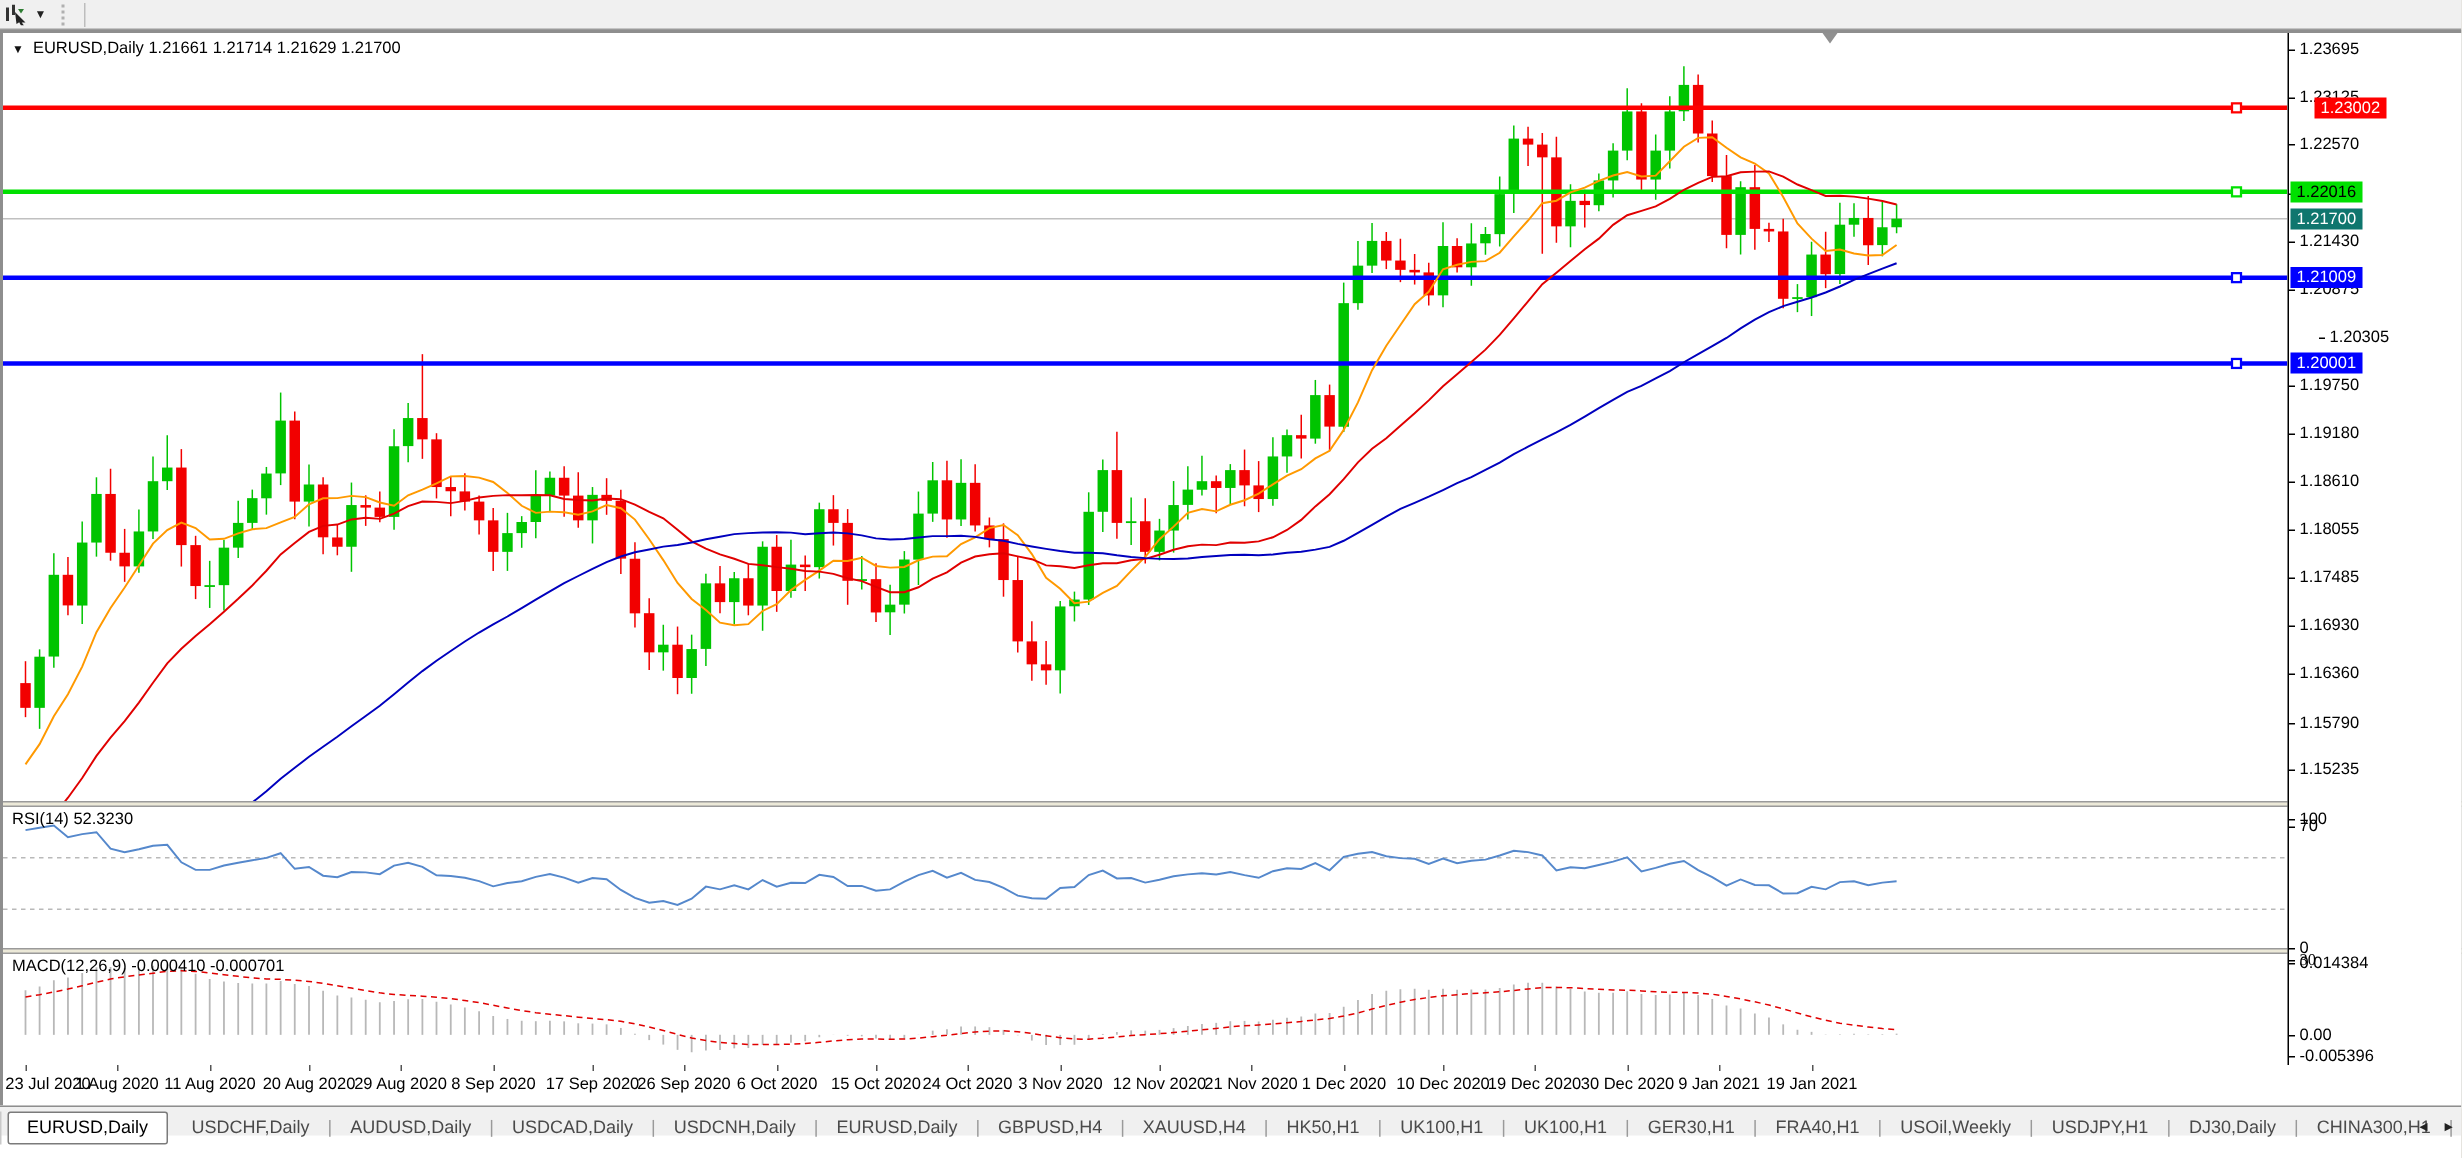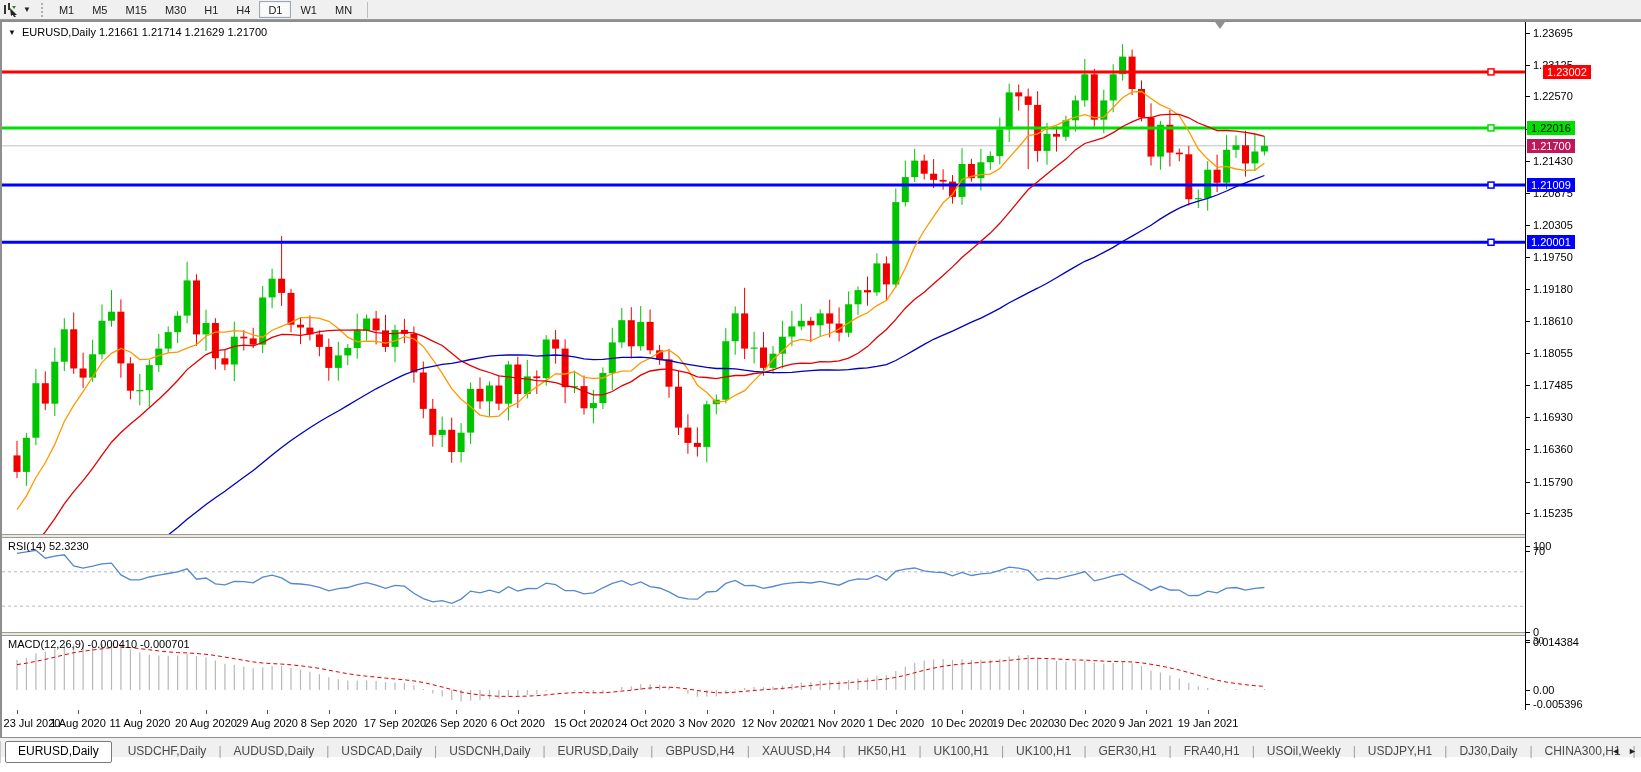--- a/index.html
+++ b/index.html
@@ -65,31 +65,20 @@
     <div class="tool-icon-group">
       <svg width="16" height="14" viewBox="0 0 16 14">
         <rect x="1" y="2" width="2" height="9" fill="#333"></rect>
         <rect x="5" y="0" width="2" height="7" fill="#333"></rect>
         <path d="M7 5 L14 12 L11.5 12 L13 14 L11 14 L9.8 11.8 L8 13 Z" fill="#222"></path>
         <path d="M9 3 L13 3 L11 6 Z" fill="#2e7d32"></path>
       </svg>
       <span class="caret">▼</span>
     </div>
     <div class="grip"></div>
-    <div id="tf-buttons" style="display:flex;align-items:center;">
-        <div class="tf-btn">M1</div>
-        <div class="tf-btn">M5</div>
-        <div class="tf-btn">M15</div>
-        <div class="tf-btn">M30</div>
-        <div class="tf-btn">H1</div>
-        <div class="tf-btn">H4</div>
-        <div class="tf-btn active">D1</div>
-        <div class="tf-btn">W1</div>
-        <div class="tf-btn">MN</div>
-      </div>
     <div class="vsep"></div>
   </div>
 
   <div id="chartwin">
     <div id="main-title">
       <span class="tri">▼</span>
       <span>EURUSD,Daily  1.21661 1.21714 1.21629 1.21700</span>
     </div>
 
     <svg id="main-svg" width="1523" height="512" style="top:0;">
@@ -529,42 +518,42 @@
         <polyline points="15.0,28.6 24.4,27.2 33.9,25.3 43.3,23.4 52.8,21.2 62.3,18.8 71.7,16.7 81.1,15.2 90.6,14.0 100.0,12.8 109.5,11.6 118.9,11.2 128.4,11.6 137.8,12.6 147.3,13.8 156.8,14.9 166.2,15.9 175.6,16.6 185.1,16.9 194.5,17.5 204.0,18.3 213.4,19.5 222.9,21.1 232.3,22.7 241.8,24.3 251.2,25.9 260.7,27.0 270.1,27.6 279.6,28.1 289.0,28.8 298.5,29.8 307.9,31.0 317.4,32.4 326.8,34.2 336.3,36.0 345.8,37.7 355.2,39.1 364.6,40.2 374.1,41.1 383.5,42.1 393.0,43.0 402.4,43.8 411.9,44.9 421.3,46.5 430.8,48.7 440.2,51.0 449.7,53.6 459.1,56.0 468.6,57.7 478.0,58.9 487.5,59.7 496.9,60.3 506.4,60.4 515.8,60.4 525.3,60.1 534.8,59.7 544.2,58.9 553.6,57.9 563.1,57.2 572.5,56.7 582.0,56.7 591.4,56.8 600.9,56.7 610.3,56.1 619.8,55.1 629.3,54.2 638.7,53.0 648.1,52.0 657.6,51.4 667.0,51.2 676.5,51.8 685.9,53.0 695.4,54.5 704.8,55.8 714.3,56.7 723.8,56.8 733.2,56.1 742.6,55.3 752.1,54.4 761.5,53.8 771.0,53.1 780.4,52.4 789.9,51.5 799.3,50.5 808.8,49.6 818.2,48.6 827.7,47.8 837.1,47.3 846.6,46.6 856.0,45.8 865.5,45.0 874.9,43.9 884.4,43.0 893.8,41.4 903.3,39.3 912.7,36.7 922.2,34.3 931.6,32.1 941.1,30.3 950.5,29.0 960.0,27.9 969.4,27.1 978.9,26.4 988.3,25.9 997.8,25.2 1007.2,24.3 1016.7,23.3 1026.2,22.4 1035.6,22.3 1045.0,22.5 1054.5,23.0 1063.9,23.5 1073.4,24.0 1082.8,24.1 1092.3,24.6 1101.8,25.2 1111.2,25.5 1120.6,25.6 1130.1,26.0 1139.5,26.8 1149.0,28.3 1158.4,29.9 1167.9,31.9 1177.3,34.0 1186.8,36.6 1196.3,39.3 1205.7,41.9 1215.1,44.2 1224.6,46.1 1234.0,47.5 1243.5,48.7 1252.9,49.7 1262.4,50.4 " fill="none" stroke="#E00000" stroke-width="1" stroke-dasharray="4,3"></polyline>
       </svg>
 
     <div id="yaxis">
         <div class="ax-label" style="top: 10.508px;"><div class="tickmark"></div>1.23695</div>
         <div class="ax-label" style="top: 42.884px;"><div class="tickmark"></div>1.23125</div>
         <div class="ax-label" style="top: 74.408px;"><div class="tickmark"></div>1.22570</div>
         <div class="ax-label" style="top: 106.784px;"><div class="tickmark"></div>1.22000</div>
         <div class="ax-label" style="top: 139.16px;"><div class="tickmark"></div>1.21430</div>
         <div class="ax-label" style="top: 170.684px;"><div class="tickmark"></div>1.20875</div>
-        <div class="ax-label" style="top: 203.06px;"><div class="tickmark"></div>1.20305</div>
+        <div class="ax-label" style="top: 203.06px; margin-left: 20px;"><div class="tickmark"></div>1.20305</div>
         <div class="ax-label" style="top: 234.584px;"><div class="tickmark"></div>1.19750</div>
         <div class="ax-label" style="top: 266.96px;"><div class="tickmark"></div>1.19180</div>
         <div class="ax-label" style="top: 299.336px;"><div class="tickmark"></div>1.18610</div>
         <div class="ax-label" style="top: 330.86px;"><div class="tickmark"></div>1.18055</div>
         <div class="ax-label" style="top: 363.236px;"><div class="tickmark"></div>1.17485</div>
         <div class="ax-label" style="top: 394.76px;"><div class="tickmark"></div>1.16930</div>
         <div class="ax-label" style="top: 427.136px;"><div class="tickmark"></div>1.16360</div>
         <div class="ax-label" style="top: 459.512px;"><div class="tickmark"></div>1.15790</div>
         <div class="ax-label" style="top: 491.036px;"><div class="tickmark"></div>1.15235</div>
         <div class="ax-label" style="top: 524px;"><div class="tickmark"></div>100</div>
         <div class="ax-label" style="top: 529px;"><div class="tickmark"></div>70</div>
         <div class="ax-label" style="top: 618px; font-family: Liberation Serif, serif;"><div class="tickmark"></div>30</div>
         <div class="ax-label" style="top: 610px;"><div class="tickmark"></div>0</div>
         <div class="ax-label" style="top: 620px;"><div class="tickmark"></div>0.014384</div>
         <div class="ax-label" style="top: 667.883px;"><div class="tickmark"></div>0.00</div>
         <div class="ax-label" style="top: 682px;"><div class="tickmark"></div>-0.005396</div>
         <div class="price-tag" style="top: 49.8704px; background: rgb(255, 0, 0); color: rgb(255, 255, 255); margin-left: 16px;">1.23002</div>
         <div class="price-tag" style="top: 105.875px; background: rgb(0, 224, 0); color: rgb(0, 0, 0);">1.22016</div>
         <div class="price-tag" style="top: 163.073px; background: rgb(0, 0, 255); color: rgb(255, 255, 255);">1.21009</div>
         <div class="price-tag" style="top: 220.327px; background: rgb(0, 0, 255); color: rgb(255, 255, 255);">1.20001</div>
-        <div class="price-tag" style="top: 123.824px; background: #be185d; color: rgb(255, 255, 255);">1.21700</div>
+        <div class="price-tag" style="top: 123.824px; background: #0f766e; color: rgb(255, 255, 255);">1.21700</div>
       </div>
     <div id="dateaxis">
         <div class="date-tick" style="left: 15px;"></div>
         <div class="date-label" style="left: 30px;">23 Jul 2020</div>
         <div class="date-tick" style="left: 76px;"></div>
         <div class="date-label" style="left: 76px;">1 Aug 2020</div>
         <div class="date-tick" style="left: 138px;"></div>
         <div class="date-label" style="left: 138px;">11 Aug 2020</div>
         <div class="date-tick" style="left: 204px;"></div>
         <div class="date-label" style="left: 204px;">20 Aug 2020</div>

